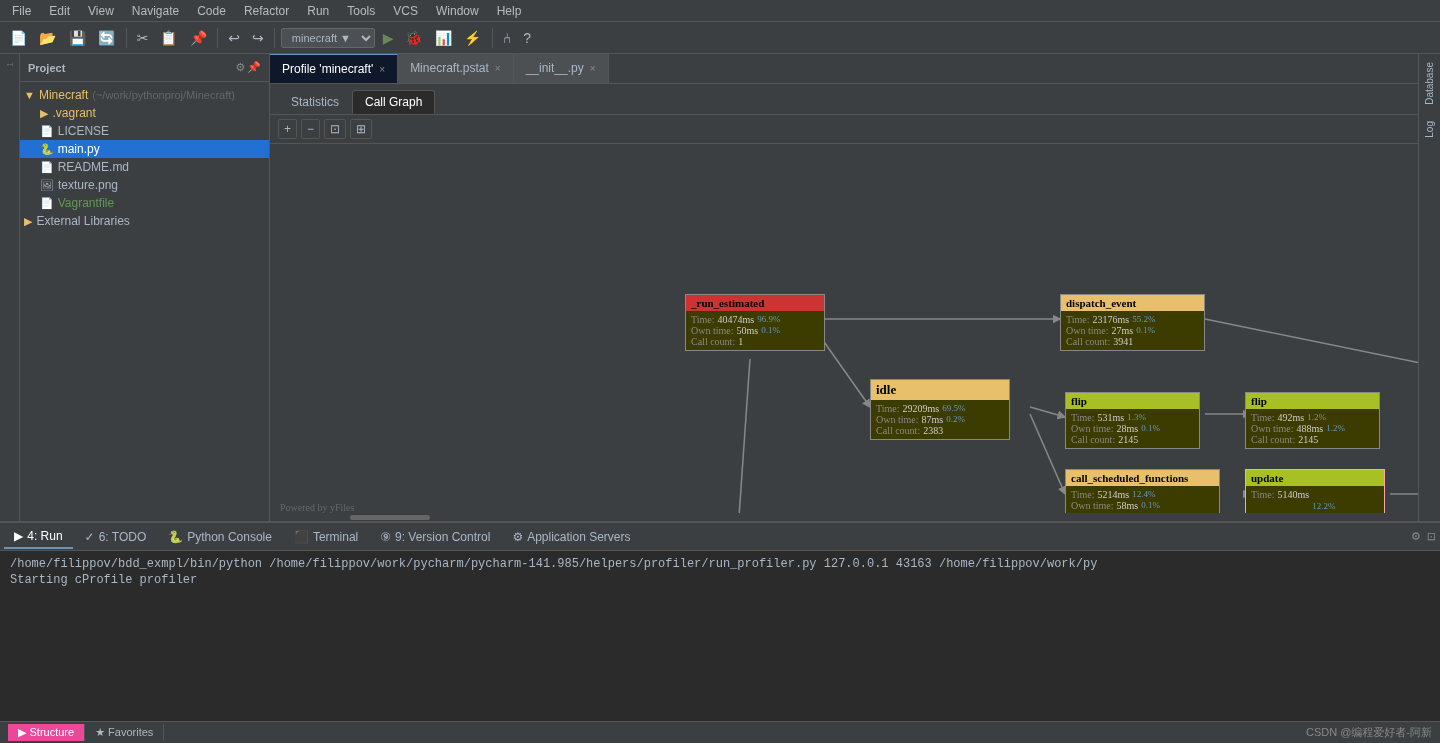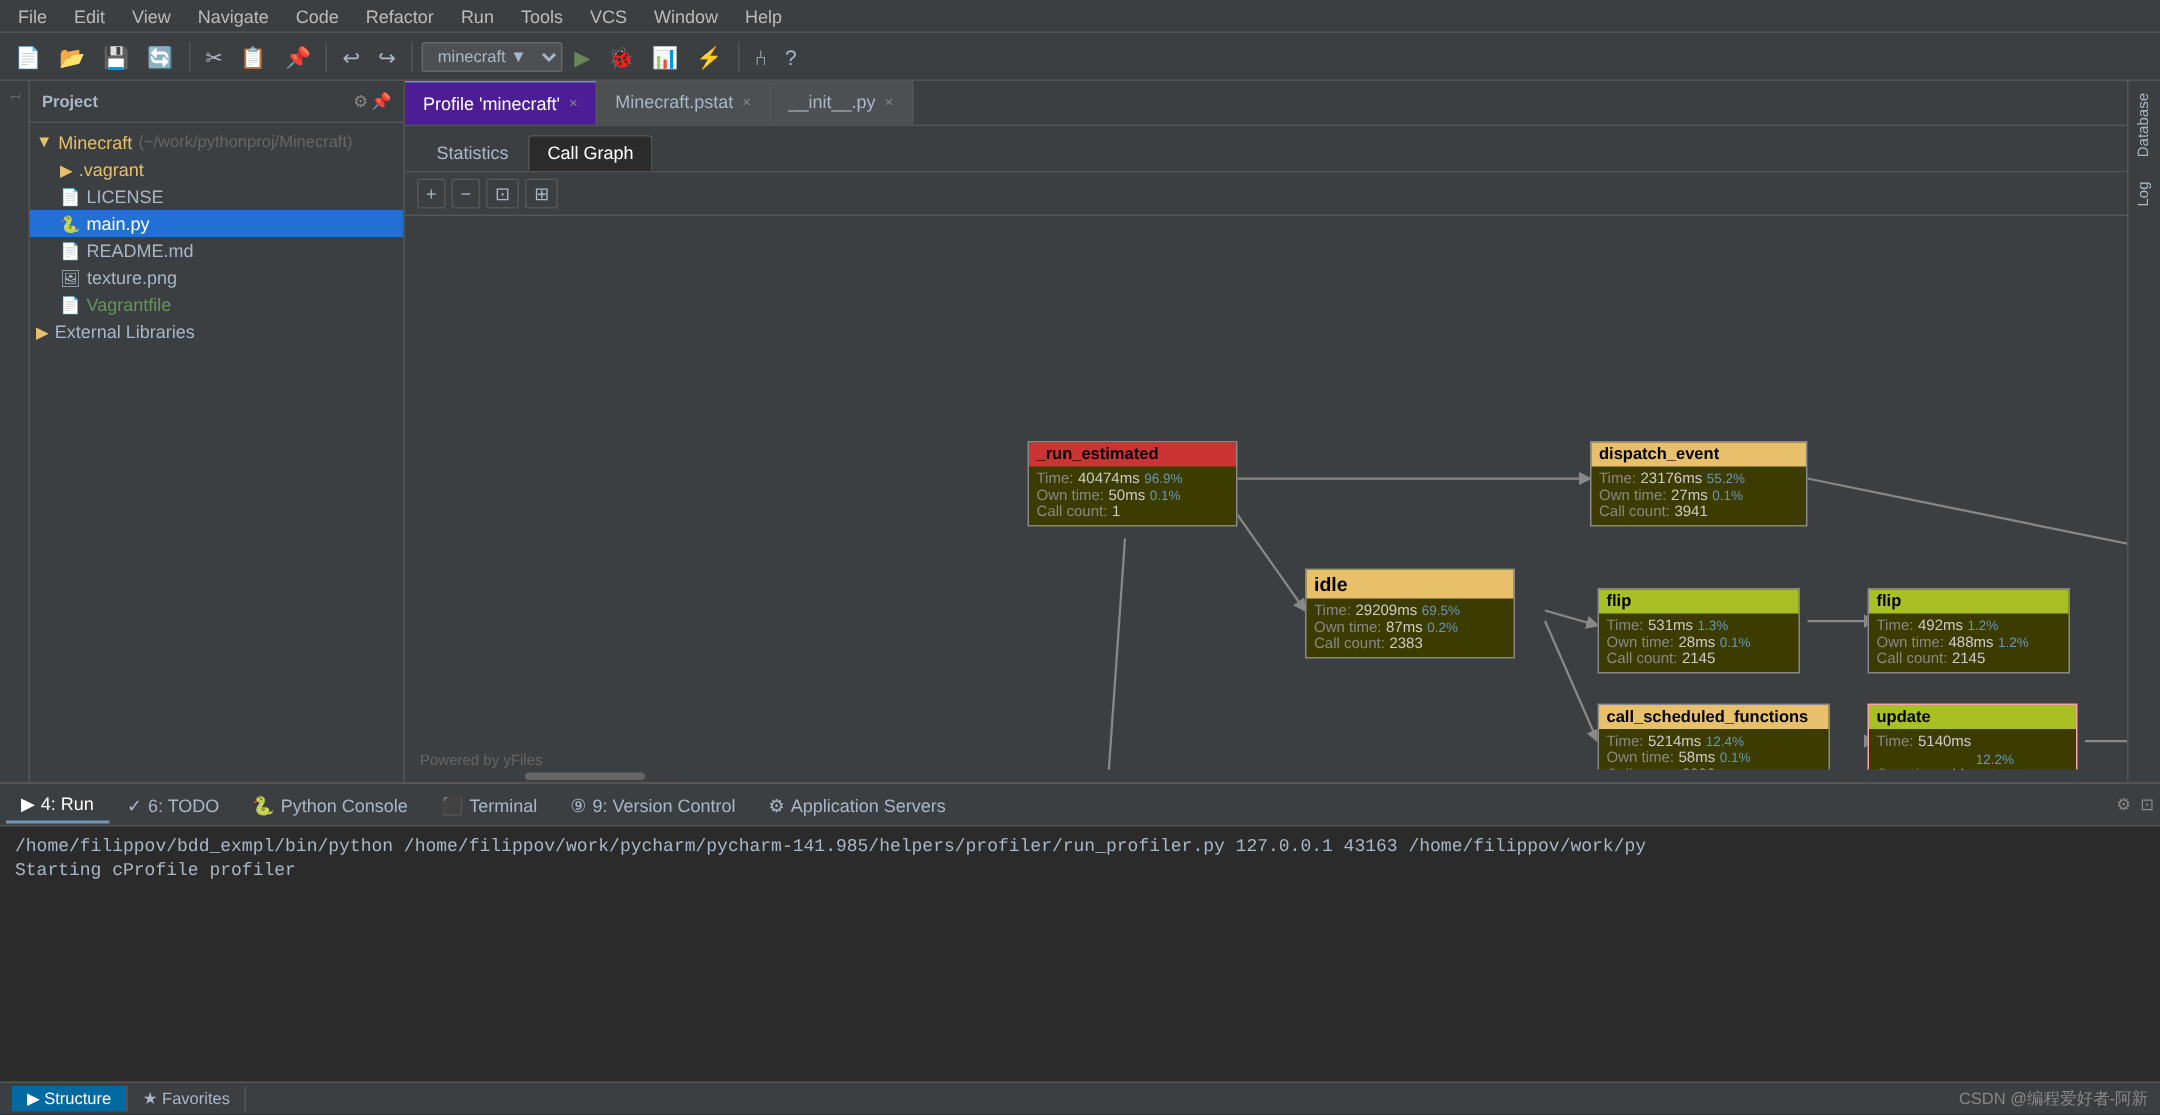--- a/index.html
+++ b/index.html
@@ -33,54 +33,54 @@
     .tree-item .label { font-size: 12px; }
     .tree-folder { color: #e8bf6a; }
     .tree-special { color: #629755; }
 
     
     .editor-area { flex: 1; display: flex; flex-direction: column; overflow: hidden; }
 
     
     .tab-bar { background: #3c3f41; display: flex; align-items: flex-end; border-bottom: 1px solid #555; flex-shrink: 0; height: 30px; }
     .tab { display: flex; align-items: center; padding: 4px 12px; background: #4c5052; border-right: 1px solid #555; font-size: 12px; cursor: pointer; color: #a9b7c6; gap: 6px; height: 30px; }
-    .tab.active { background: #4c1d95; color: #ffffff; border-top: 2px solid #6897bb; }
+    .tab.active { background: #0f172a; color: #ffffff; border-top: 2px solid #6897bb; }
     .tab-close { font-size: 10px; color: #888; cursor: pointer; }
 
     
     .profile-view { flex: 1; display: flex; flex-direction: column; background: #2b2b2b; overflow: hidden; }
     .profile-tabs { display: flex; padding: 6px 8px 0; background: #3c3f41; border-bottom: 1px solid #555; flex-shrink: 0; }
     .profile-tab { padding: 4px 12px; font-size: 12px; cursor: pointer; color: #a9b7c6; border: 1px solid transparent; }
     .profile-tab.active { color: #ffffff; background: #2b2b2b; border: 1px solid #555; border-bottom: 1px solid #2b2b2b; border-radius: 3px 3px 0 0; }
 
     
     .cg-toolbar { display: flex; align-items: center; padding: 4px 8px; gap: 4px; background: #3c3f41; border-bottom: 1px solid #555; flex-shrink: 0; }
     .cg-btn { background: transparent; border: 1px solid #555; color: #a9b7c6; cursor: pointer; padding: 2px 5px; font-size: 12px; border-radius: 2px; }
 
     
-    .cg-canvas { flex: 1; position: relative; overflow: hidden; background: #3c3f41; }
+    .cg-canvas { flex: 1; position: relative; overflow: hidden; background: #3c3f41; font-family: Liberation Serif, serif; }
     .cg-canvas svg { position: absolute; top: 0; left: 0; width: 100%; height: 100%; }
 
     
     .right-side-tabs { width: 20px; background: #3c3f41; display: flex; flex-direction: column; border-left: 1px solid #555; flex-shrink: 0; }
     .side-tab-vertical { writing-mode: vertical-rl; transform: rotate(180deg); padding: 8px 2px; font-size: 11px; color: #a9b7c6; cursor: pointer; white-space: nowrap; }
 
     
     .bottom-panel { height: 200px; display: flex; flex-direction: column; border-top: 2px solid #555; flex-shrink: 0; }
     .bottom-tabs { background: #3c3f41; display: flex; align-items: center; padding: 0 4px; border-bottom: 1px solid #555; height: 28px; gap: 2px; }
     .bottom-tab { padding: 4px 10px; font-size: 12px; cursor: pointer; color: #a9b7c6; display: flex; align-items: center; gap: 4px; }
     .bottom-tab.active { color: #fff; border-bottom: 2px solid #6897bb; }
     .bottom-content { flex: 1; background: #2b2b2b; overflow-y: auto; padding: 6px 10px; font-family: 'Courier New', monospace; font-size: 12px; color: #a9b7c6; }
     .bottom-line { margin-bottom: 2px; word-break: break-all; }
 
     
     .status-bar { height: 22px; background: #3c3f41; display: flex; align-items: center; padding: 0 8px; border-top: 1px solid #555; flex-shrink: 0; justify-content: space-between; }
     .status-tabs { display: flex; align-items: center; gap: 0; }
     .status-tab { padding: 2px 10px; font-size: 11px; color: #a9b7c6; cursor: pointer; display: flex; align-items: center; gap: 4px; border-right: 1px solid #555; }
-    .status-tab.active { color: #fff; background: #0369a1; justify-content: center; }
+    .status-tab.active { color: #fff; background: #ec4899; justify-content: center; }
     .status-right { color: #888; font-size: 11px; }
 
     
     ::-webkit-scrollbar { width: 8px; height: 8px; }
     ::-webkit-scrollbar-track { background: #3c3f41; }
     ::-webkit-scrollbar-thumb { background: #555; border-radius: 4px; }
 
     .powered-by { position: absolute; bottom: 8px; left: 10px; font-size: 10px; color: #666; }
 
     

